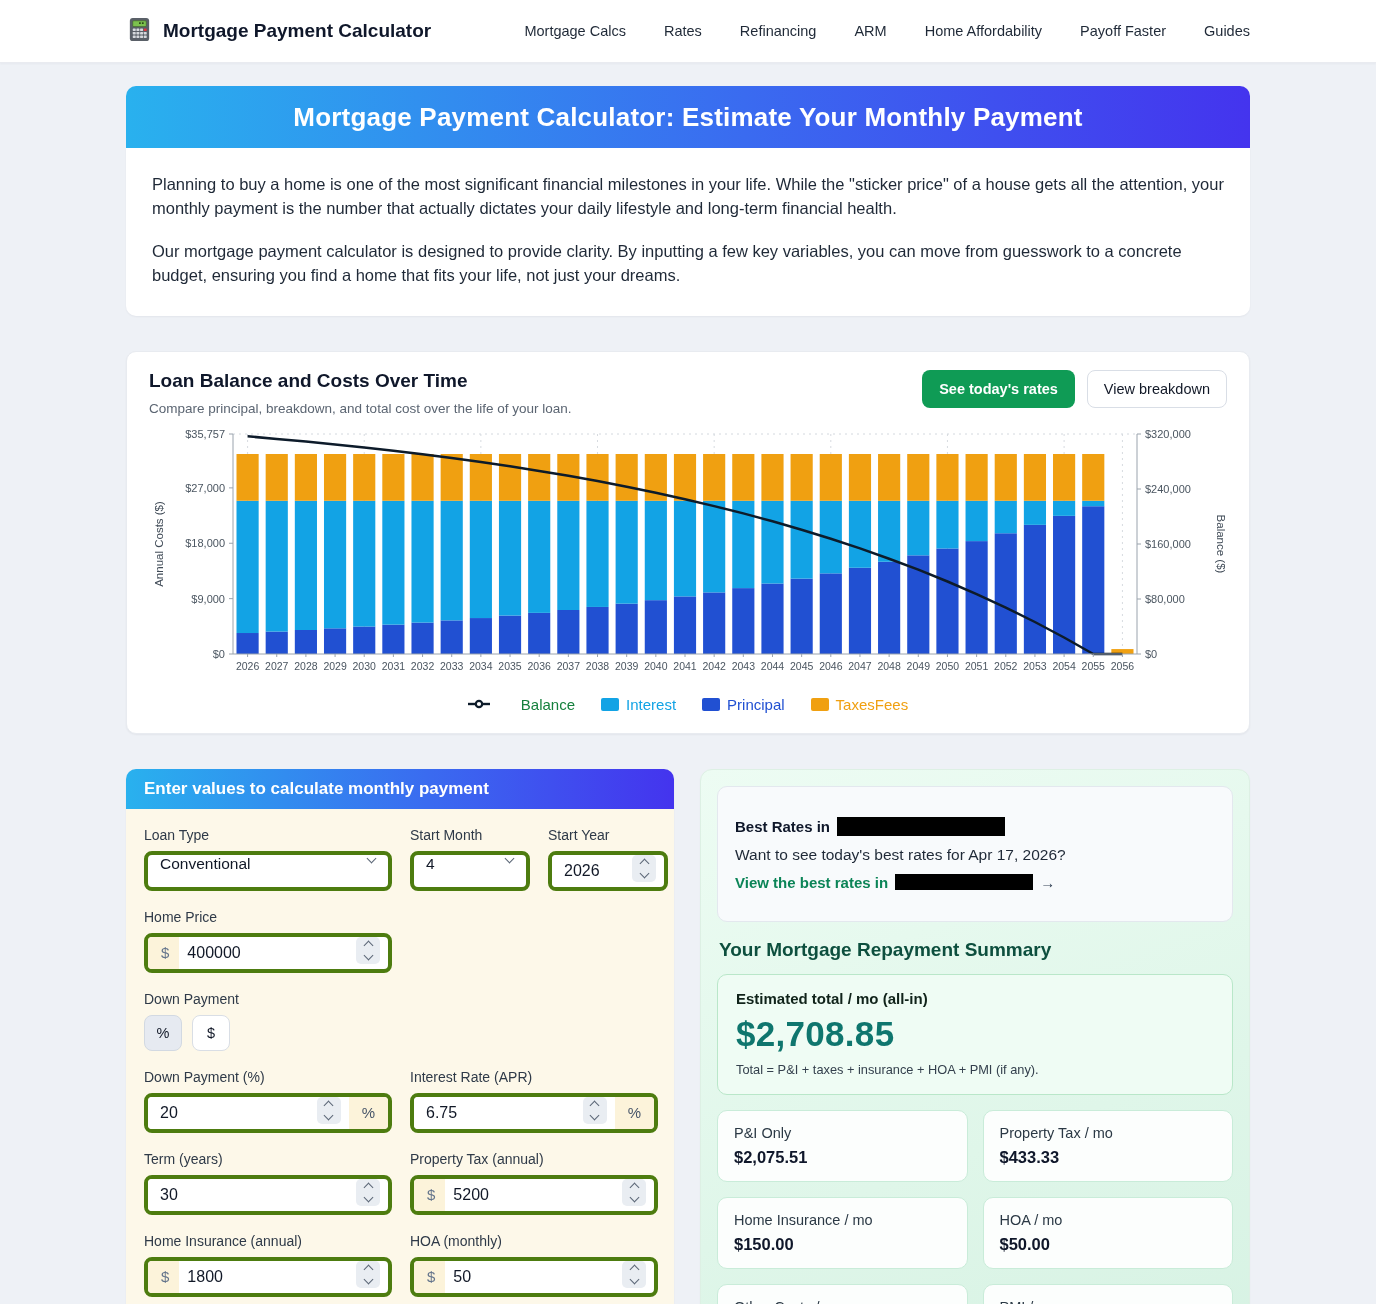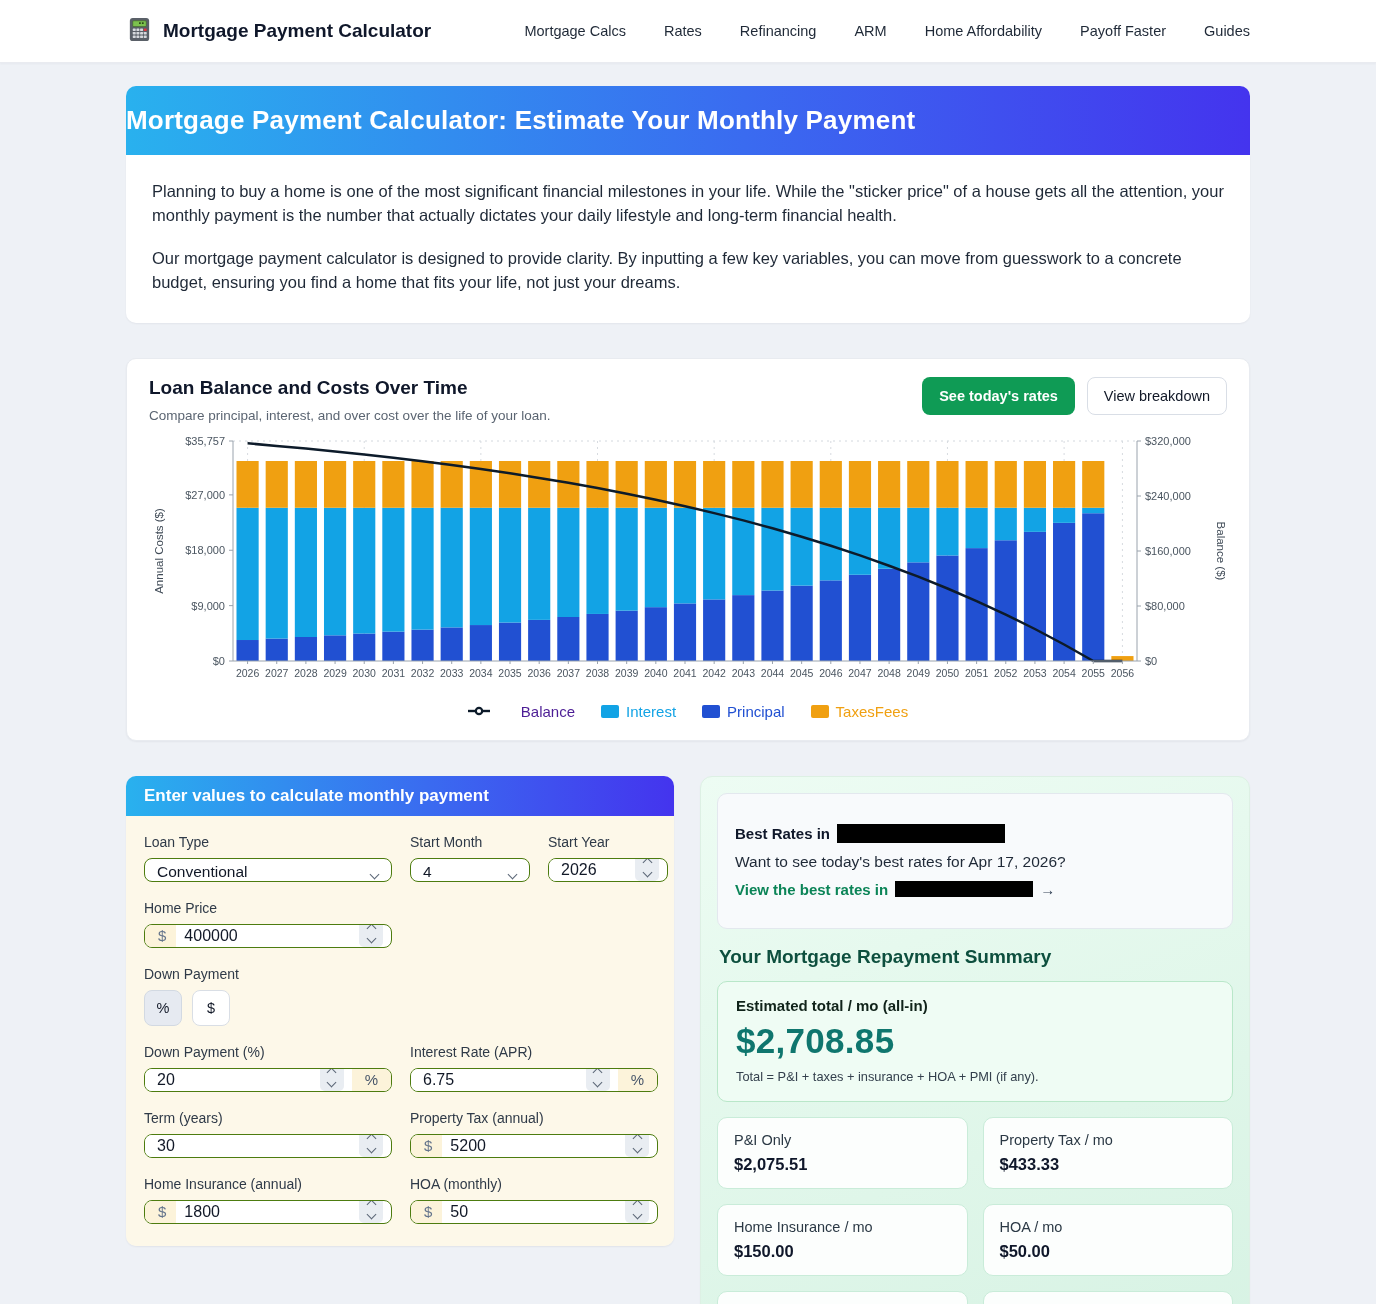--- a/index.html
+++ b/index.html
@@ -11,23 +11,23 @@
             box-shadow:0 1px 2px rgba(16,24,40,.04); display:flex; align-items:center; }
   .topbar-inner { width:1124px; margin:0 126px; display:flex; align-items:center; justify-content:space-between; }
   .brand { display:flex; align-items:center; gap:10px; }
   .brand-title { font-size:19px; font-weight:700; color:#0f172a; }
   .nav { display:flex; gap:38px; }
   .nav a { font-size:14.5px; color:#1f2937; text-decoration:none; cursor:pointer; }
 
   .container { width:1124px; margin:0 auto; }
 
   
-  .hero { margin-top:23px; height:69px; border-radius:10px 10px 0 0;
+  .hero { margin-top:23px; height:62px; border-radius:10px 10px 0 0;
           background:linear-gradient(90deg,#29b1ee 0%,#3a6bf0 55%,#4434ee 100%);
-          display:flex; align-items:center; justify-content:flex-start; }
+          display:flex; align-items:center; justify-content:center; }
   .hero h1 { color:#fff; font-size:26px; font-weight:700; letter-spacing:.2px; }
   .intro { background:#fff; border-radius:0 0 10px 10px; padding:24px 26px 28px;
            box-shadow:0 1px 2px rgba(16,24,40,.05); }
   .intro p { font-size:16.5px; line-height:1.48; color:#1f2937; }
   .intro p + p { margin-top:18px; }
 
   
   .chart-card { margin-top:35px; background:#fff; border:1px solid #e8ebf0; border-radius:10px;
                 padding:18px 22px 12px; box-shadow:0 1px 2px rgba(16,24,40,.05); }
   .chart-head { display:flex; justify-content:space-between; align-items:flex-start; }
@@ -47,22 +47,22 @@
 
   
   .form-card { border-radius:10px; box-shadow:0 1px 2px rgba(16,24,40,.06); overflow:hidden; }
   .form-head { height:40px; background:linear-gradient(90deg,#29b1ee 0%,#3a6bf0 55%,#4434ee 100%);
                display:flex; align-items:center; padding:0 18px; color:#fff; font-size:17px; font-weight:700; }
   .form-body { background:#fdf8e9; padding:18px 18px 22px; }
   .f-label { display:block; font-size:14px; color:#2f3a48; margin-bottom:8px; }
   .row { display:grid; gap:18px; margin-bottom:18px; }
   .row-3 { grid-template-columns:248px 120px 120px; }
   .row-2 { grid-template-columns:248px 248px; }
-  .control { background:#fff; border:1px solid #4d7c0f; border-radius:8px; height:24px;
-             display:flex; align-items:flex-end; overflow:hidden; }
+  .control { background:#fff; border:4px solid #4d7c0f; border-radius:8px; height:40px;
+             display:flex; align-items:flex-start; overflow:hidden; }
   .control input { border:none; outline:none; background:#fff; font-size:16px; font-family:inherit;
                    color:#111827; flex:1; min-width:0; padding:0 6px 0 12px; height:100%; }
   .prefix { align-self:stretch; display:flex; align-items:center; padding:0 10px 0 13px;
             background:#fcf3da; color:#64748b; font-size:15px; }
   .prefix + input { padding-left:8px; }
   .suffix { align-self:stretch; display:flex; align-items:center; padding:0 13px;
             background:#fcf3da; color:#475569; font-size:15px; }
   .spinner { width:24px; height:27px; background:#e9edf2; border-radius:5px; margin:0 8px;
              display:flex; flex-direction:column; align-items:center; justify-content:center; gap:3px;
              cursor:pointer; flex:0 0 auto; }
@@ -148,21 +148,21 @@
   </div>
   <div class="intro">
     <p>Planning to buy a home is one of the most significant financial milestones in your life. While the "sticker price" of a house gets all the attention, your monthly payment is the number that actually dictates your daily lifestyle and long-term financial health.</p>
     <p>Our mortgage payment calculator is designed to provide clarity. By inputting a few key variables, you can move from guesswork to a concrete budget, ensuring you find a home that fits your life, not just your dreams.</p>
   </div>
 
   <section class="chart-card">
     <div class="chart-head">
       <div>
         <div class="chart-title">Loan Balance and Costs Over Time</div>
-        <div class="chart-sub">Compare principal, interest, and over cost over the life of your loan.</div>
+        <div class="chart-sub">Compare principal, breakdown, and total cost over the life of your loan.</div>
       </div>
       <div class="chart-actions">
         <button class="btn btn-green">See today's rates</button>
         <button class="btn btn-white">View breakdown</button>
       </div>
     </div>
     <div class="chart-wrap">
       <svg id="chart-svg" width="1080" height="272" viewBox="0 0 1080 272">
           <line x1="84" y1="14" x2="988" y2="14" stroke="#d3d8de" stroke-width="1" stroke-dasharray="2 4"></line>
           <line x1="98.58064516129032" y1="14" x2="98.58064516129032" y2="234" stroke="#d7dbe0" stroke-width="1" stroke-dasharray="2 4"></line>
@@ -354,21 +354,21 @@
           <text x="14" y="124" fill="#3f4a56" font-size="11.5" text-anchor="middle" font-family="Liberation Sans, sans-serif" transform="rotate(-90 14 124)">Annual Costs ($)</text>
           <text x="1068" y="124" fill="#3f4a56" font-size="11.5" text-anchor="middle" font-family="Liberation Sans, sans-serif" transform="rotate(90 1068 124)">Balance ($)</text>
         </svg>
     </div>
     <div class="legend">
       <div class="legend-item">
         <svg width="22" height="12" viewBox="0 0 22 12">
           <line x1="0" y1="6" x2="22" y2="6" stroke="#0d1b2a" stroke-width="2.4"></line>
           <circle cx="11" cy="6" r="3.2" fill="#fff" stroke="#0d1b2a" stroke-width="2.2"></circle>
         </svg>
-        <span style="color:#4c1d95;margin-left:24px;">Balance</span>
+        <span style="color:#15803d;margin-left:24px;">Balance</span>
       </div>
       <div class="legend-item">
         <span class="swatch" style="background: rgb(18, 163, 229);"></span>
         <span style="color: rgb(18, 163, 229);">Interest</span>
       </div>
       <div class="legend-item">
         <span class="swatch" style="background: rgb(33, 80, 210);"></span>
         <span style="color: rgb(33, 80, 210);">Principal</span>
       </div>
       <div class="legend-item">

